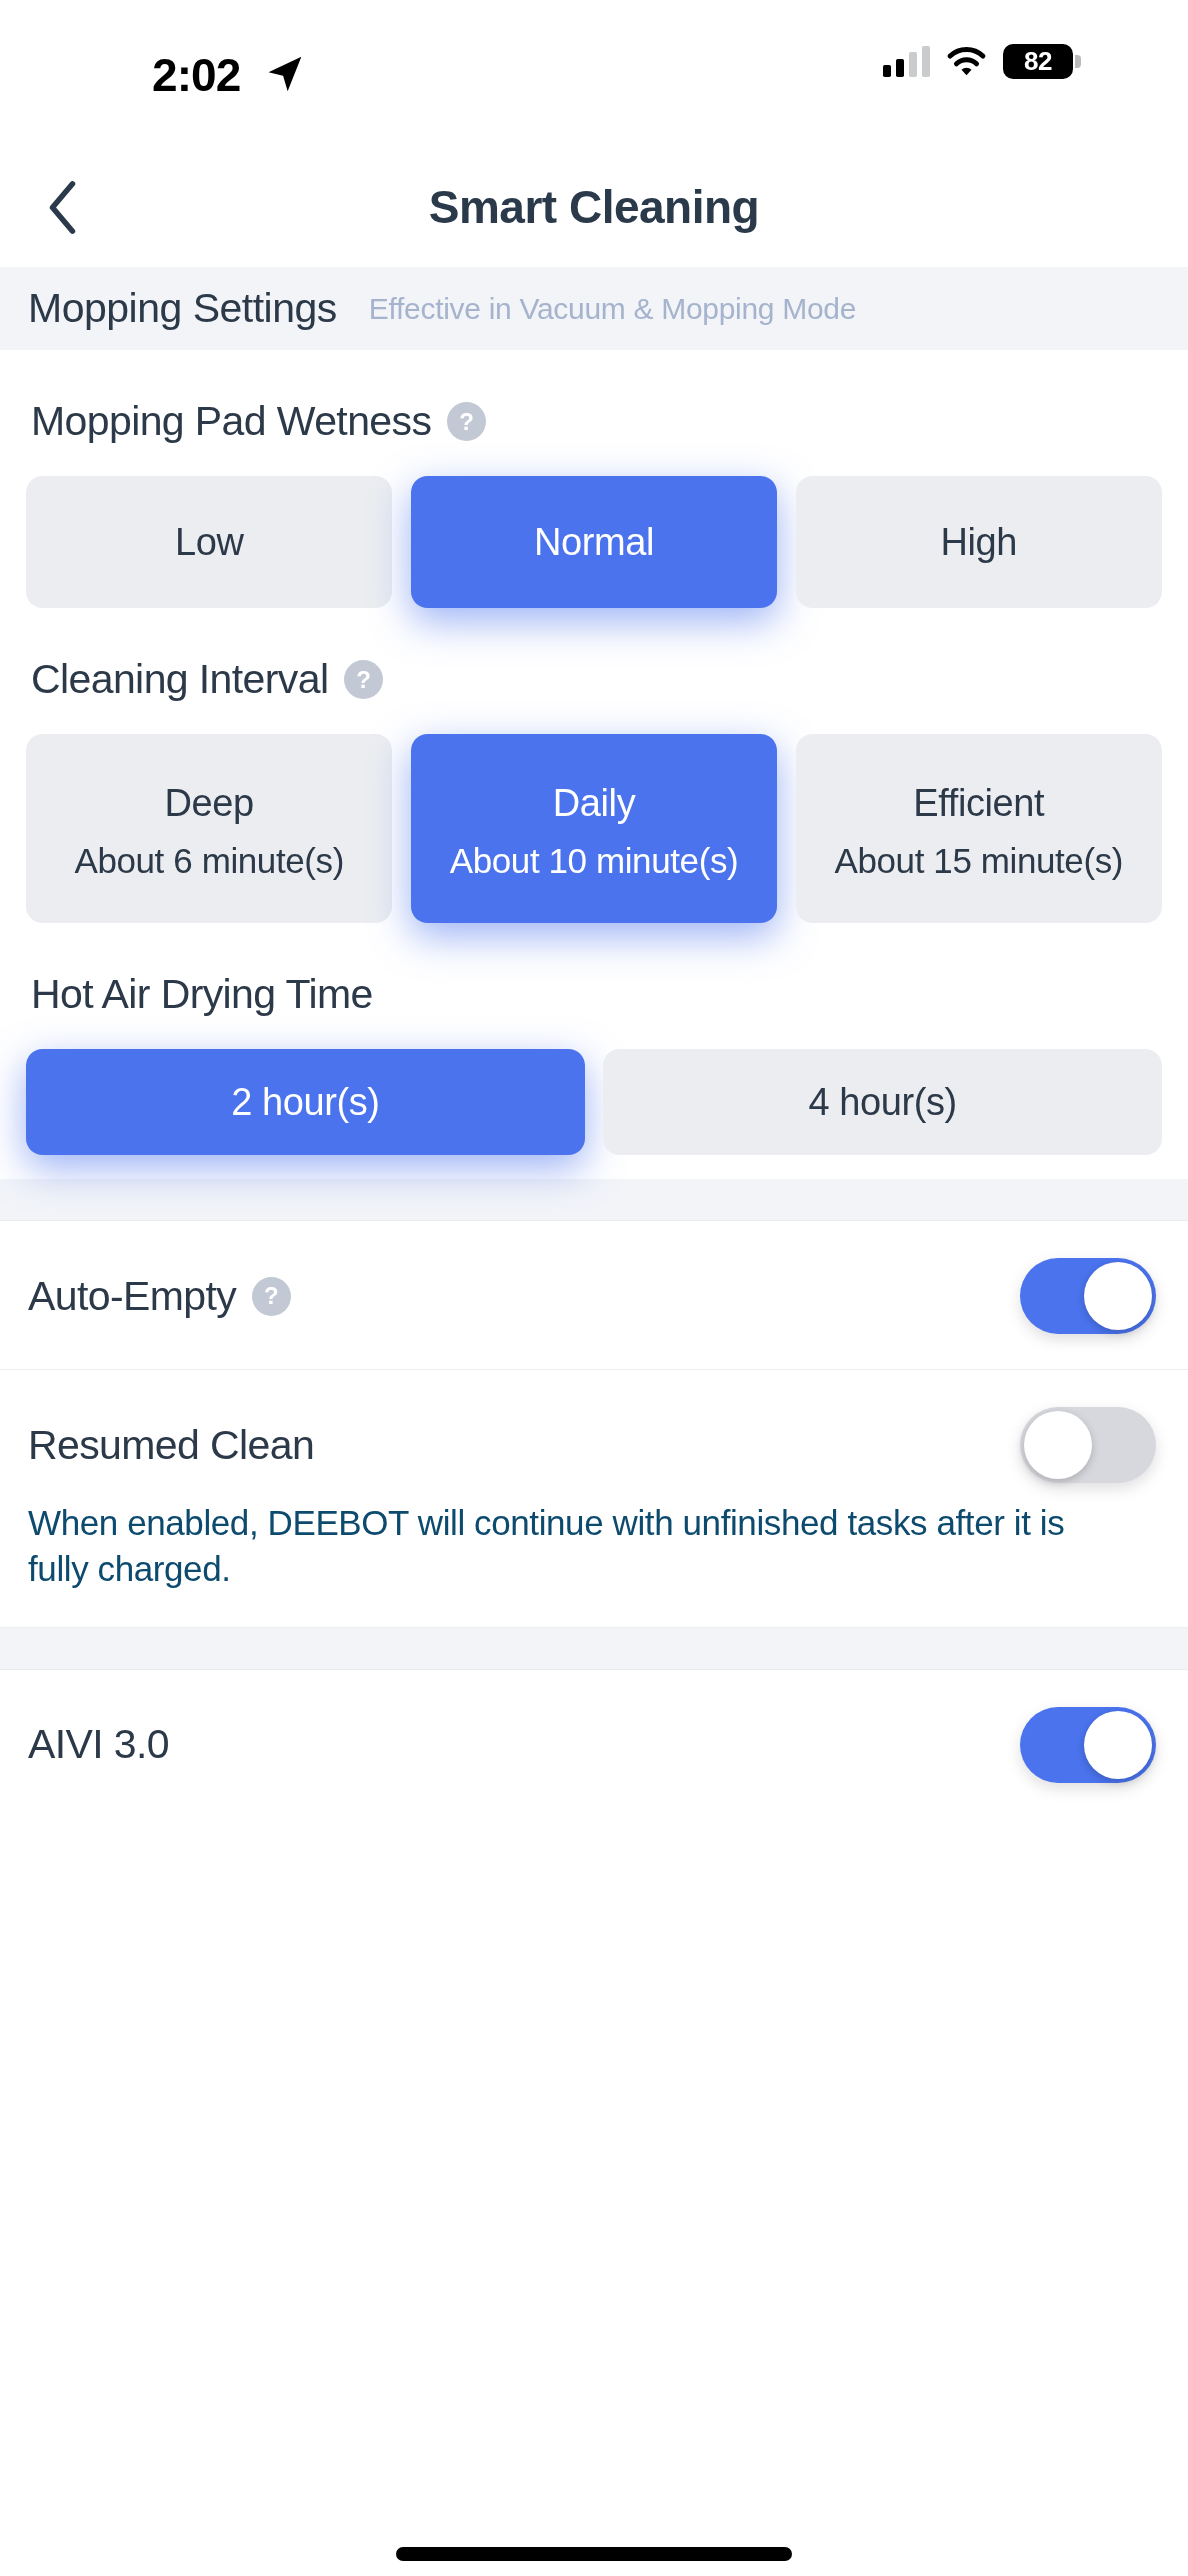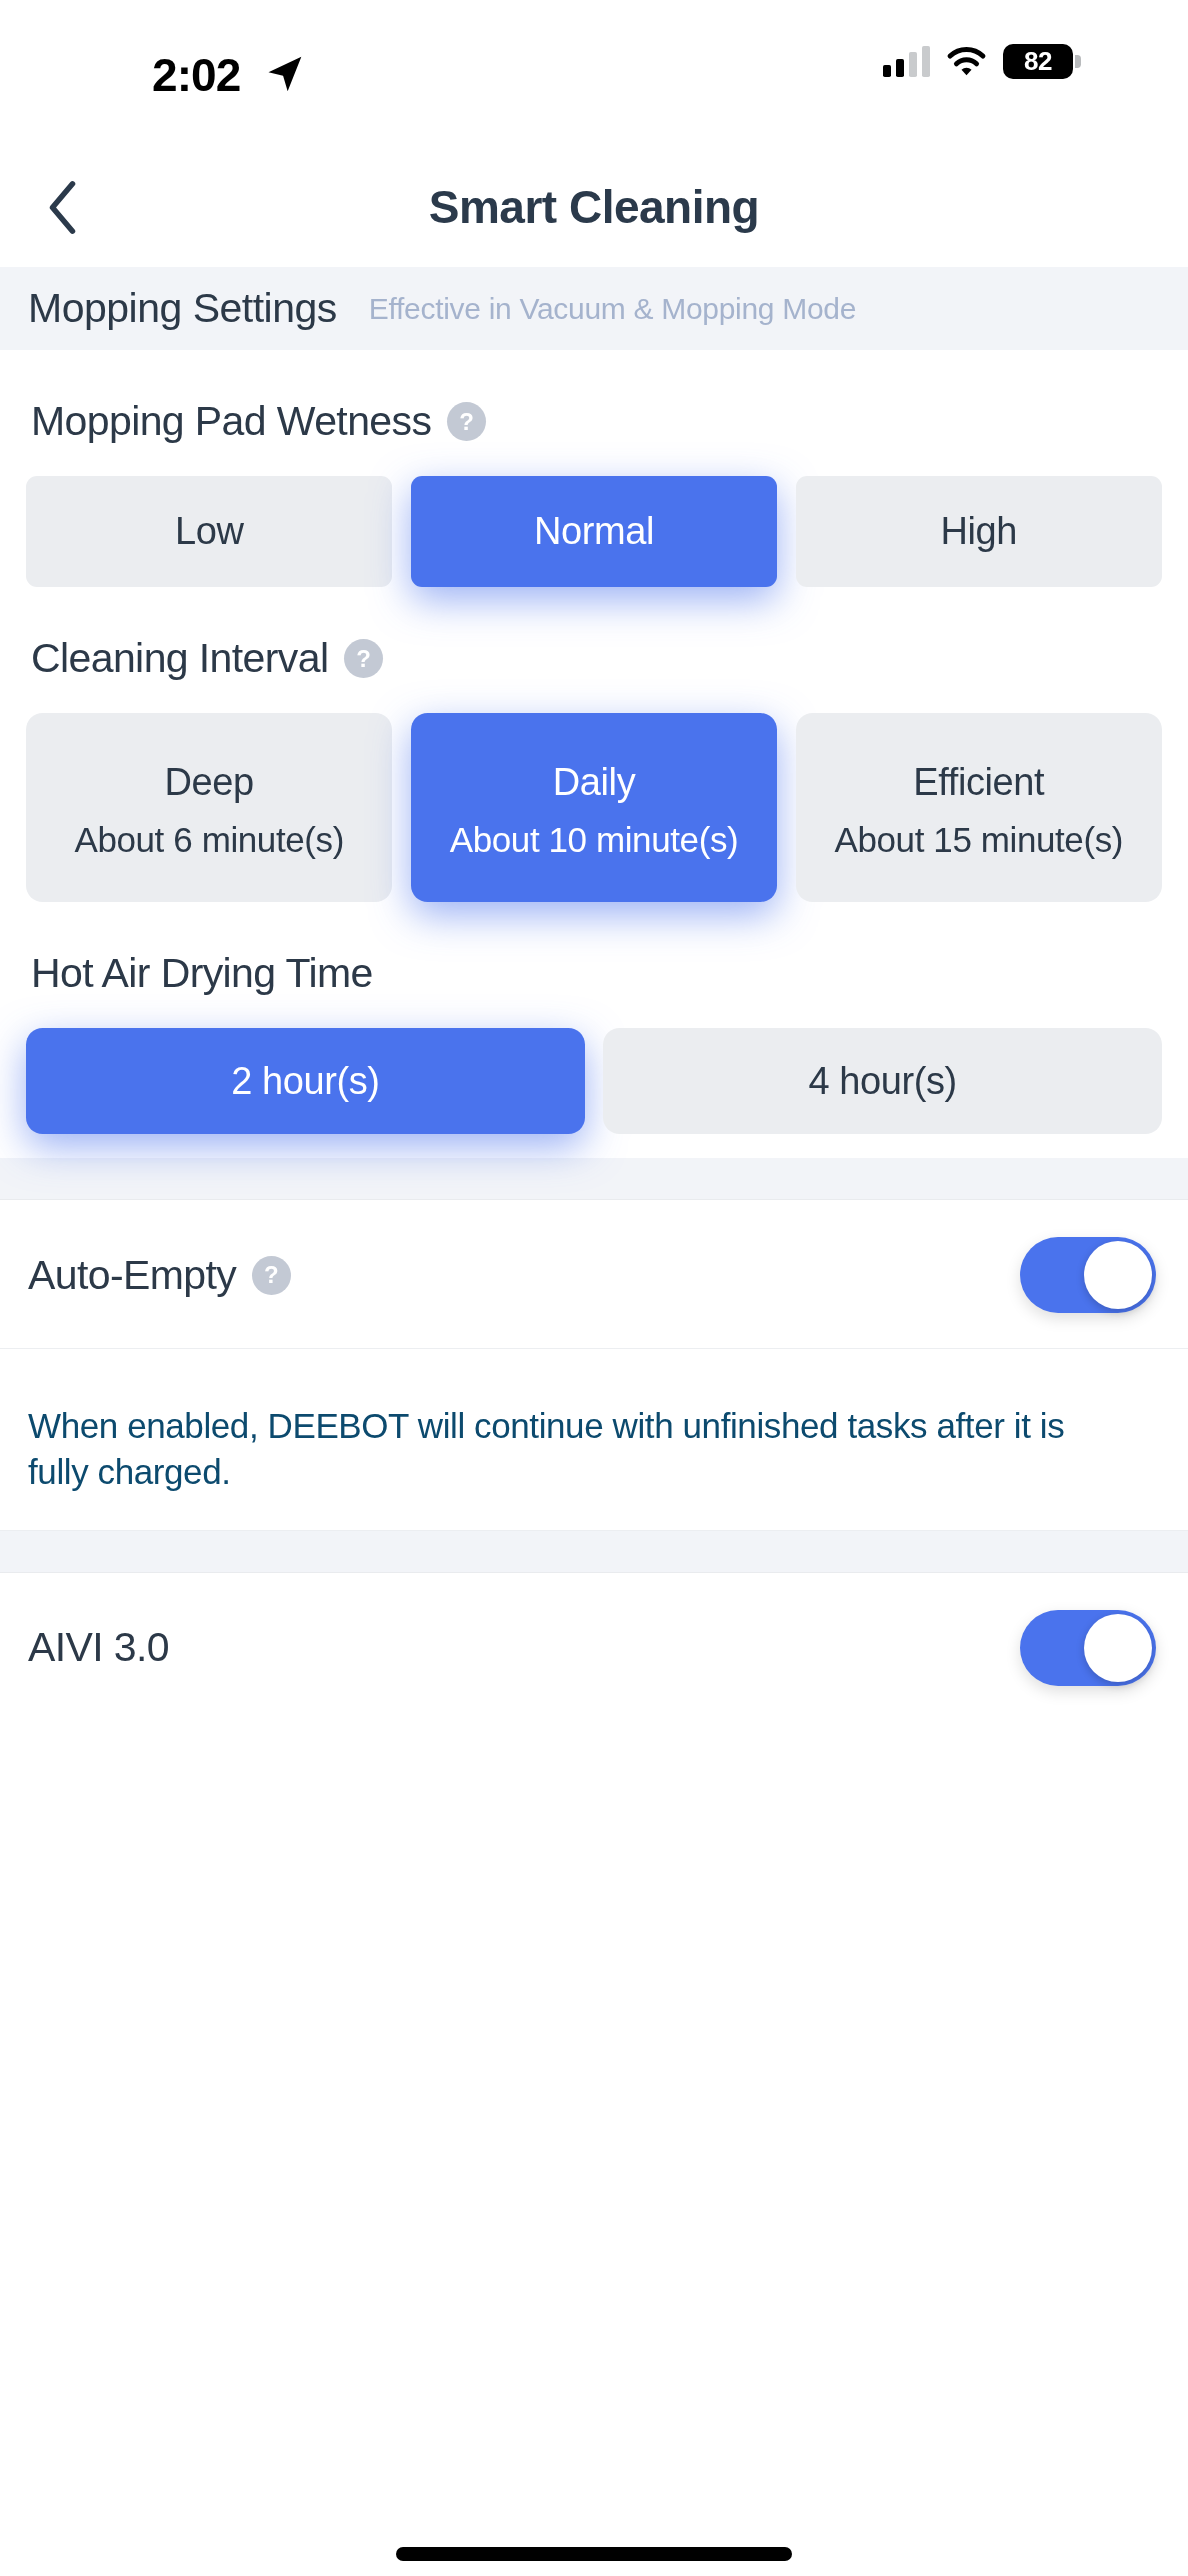--- a/index.html
+++ b/index.html
@@ -86,21 +86,21 @@
   .row3 { display:flex; gap: 18.4px; }
   .pill {
     flex: 1; background: #ebedf0; border-radius: 16.6px;
     display:flex; flex-direction:column; align-items:center; justify-content:center;
     cursor:pointer; color:#2c3948; position: relative;
   }
   .pill.sel {
     background: #4a73ed; color:#fff;
     box-shadow: 0 13px 39px rgba(74,115,237,0.55);
   }
-  .h-single { height: 111px; border-radius: 11px; }
+  .h-single { height: 132px; }
   .h-double { height: 189px; }
   .h-hours  { height: 106px; }
   .pill-label { font-size: 38px; letter-spacing:-0.4px; }
   .h-double .pill-label { margin-top: 5.5px; }
   .pill-sub {
     font-size: 35px; letter-spacing:-0.4px; line-height: 1.12;
     text-align:center; margin-top: 16.6px;
   }
   .grp-spacer { height: 24px; }
 
@@ -255,20 +255,28 @@
         <div class="trow-title">Auto-Empty</div>
         <div class="help">?</div>
       </div>
       <div class="toggle on">
           <div class="knob"></div>
         </div>
     </div>
   </div>
 
   <div class="trow">
+    <div class="trow-top">
+      <div class="trow-left">
+        <div class="trow-title">Resumed Clean</div>
+      </div>
+      <div class="toggle off">
+          <div class="knob"></div>
+        </div>
+    </div>
     <div class="trow-desc">When enabled, DEEBOT will continue with unfinished tasks after it is fully charged.</div>
   </div>
 
 
   <div class="sep"></div>
 
   <div class="trow" style="border-bottom:none;">
     <div class="trow-top">
       <div class="trow-left">
         <div class="trow-title">AIVI 3.0</div>

